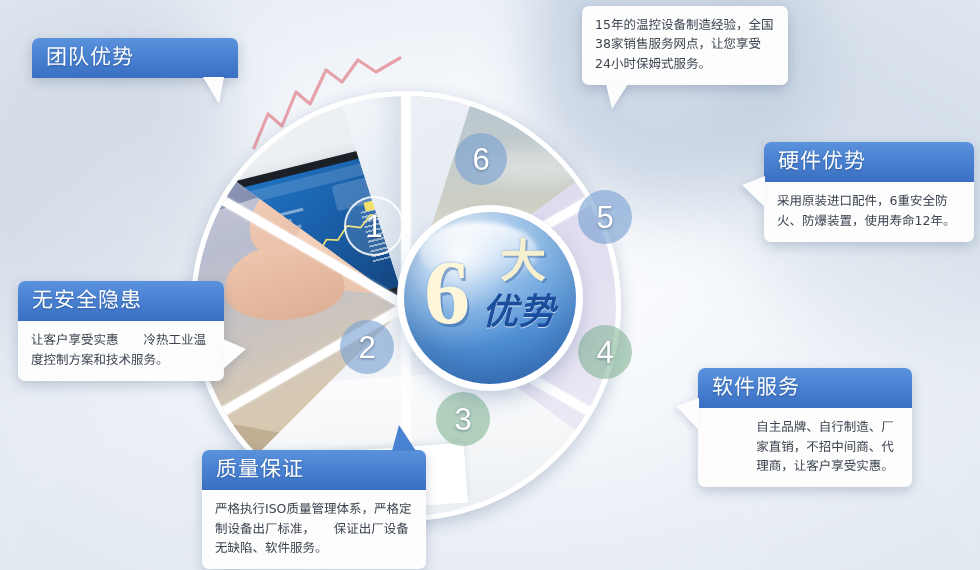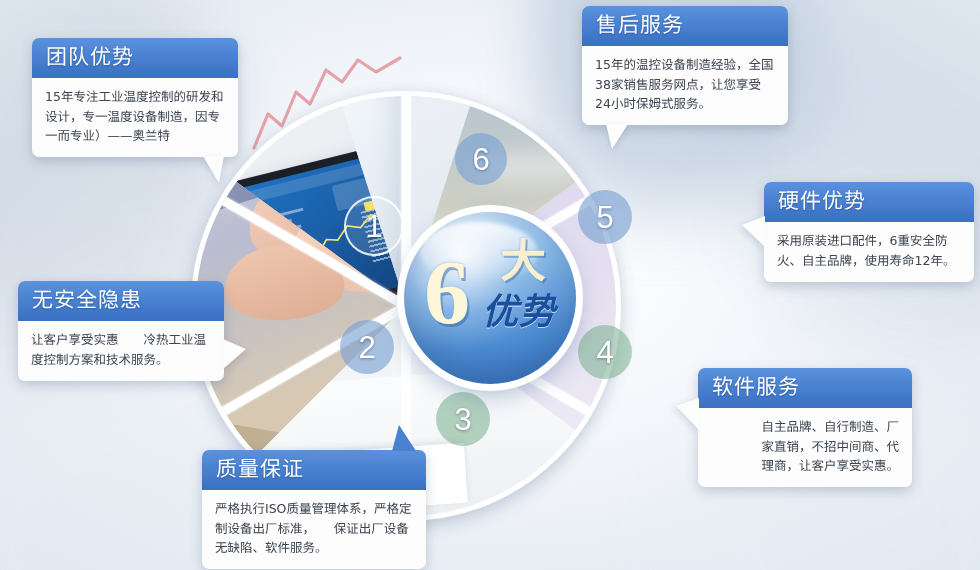--- a/index.html
+++ b/index.html
@@ -162,34 +162,34 @@
     text-shadow:0 1px 0 rgba(255,255,255,.65);}
 
   
   .callout{position:absolute;width:206px;border-radius:7px;background:#fdfdfd;
     box-shadow:0 4px 12px rgba(60,85,120,.26);overflow:visible;}
   .callout .hd{border-radius:7px 7px 0 0;padding:7px 14px 9px;
     background:linear-gradient(180deg,#5a92dd 0%,#4a82d2 45%,#3a6fc2 100%);
     color:#ffffff;font-size:21px;line-height:1.15;letter-spacing:1px;
     text-shadow:0 1px 2px rgba(20,50,100,.45);}
   .callout .bd{padding:9px 13px 12px;color:#3c4450;font-size:12.5px;line-height:1.55;}
-  .callout .bd.center{text-align:right;margin-left:40px;}
+  .callout .bd.center{text-align:center;margin-left:40px;}
   .tail{position:absolute;width:0;height:0;}
 
   .co-team{left:32px;top:38px;}
   .co-team .tail{right:14px;bottom:-26px;border-left:16px solid transparent;
      border-right:5px solid transparent;border-top:27px solid #fdfdfd;
      filter:drop-shadow(0 3px 3px rgba(60,85,120,.18));}
 
   .co-after{left:582px;top:6px;}
   .co-after .tail{left:24px;bottom:-24px;border-left:6px solid transparent;
      border-right:16px solid transparent;border-top:25px solid #fdfdfd;
      filter:drop-shadow(0 3px 3px rgba(60,85,120,.18));}
 
-  .co-hard{left:764px;top:142px;width:210px;margin-top:40px;}
+  .co-hard{left:764px;top:142px;width:210px;}
   .co-hard .tail{left:-22px;top:34px;border-top:9px solid transparent;
      border-bottom:22px solid transparent;border-right:23px solid #fdfdfd;
      filter:drop-shadow(-3px 2px 3px rgba(60,85,120,.16));}
 
   .co-soft{left:698px;top:368px;width:214px;}
   .co-soft .tail{left:-22px;top:30px;border-top:8px solid transparent;
      border-bottom:24px solid transparent;border-right:23px solid #fdfdfd;
      filter:drop-shadow(-3px 2px 3px rgba(60,85,120,.16));}
 
   .co-tech{left:18px;top:281px;}
@@ -335,33 +335,31 @@
 
 <div class="core">
   <div class="gloss"></div>
   <div class="six">6</div>
   <div class="da">大</div>
   <div class="yx">优势</div>
 </div>
 
 <div class="callout co-team">
   <div class="hd">团队优势</div>
-  <div class="bd">15年专注工业温度控制的研发和设计，专一温度设备制造，因专一而专业）——奥兰特</div>
   <div class="tail"></div>
 </div>
 
 <div class="callout co-after">
-  <div class="hd">售后服务</div>
   <div class="bd">15年的温控设备制造经验，全国38家销售服务网点，让您享受24小时保姆式服务。</div>
   <div class="tail"></div>
 </div>
 
 <div class="callout co-hard">
   <div class="hd">硬件优势</div>
-  <div class="bd">采用原装进口配件，6重安全防火、自主品牌，使用寿命12年。</div>
+  <div class="bd">采用原装进口配件，6重安全防火、防爆装置，使用寿命12年。</div>
   <div class="tail"></div>
 </div>
 
 <div class="callout co-soft">
   <div class="hd">软件服务</div>
   <div class="bd center">自主品牌、自行制造、厂家直销，不招中间商、代理商，让客户享受实惠。</div>
   <div class="tail"></div>
 </div>
 
 <div class="callout co-tech">

